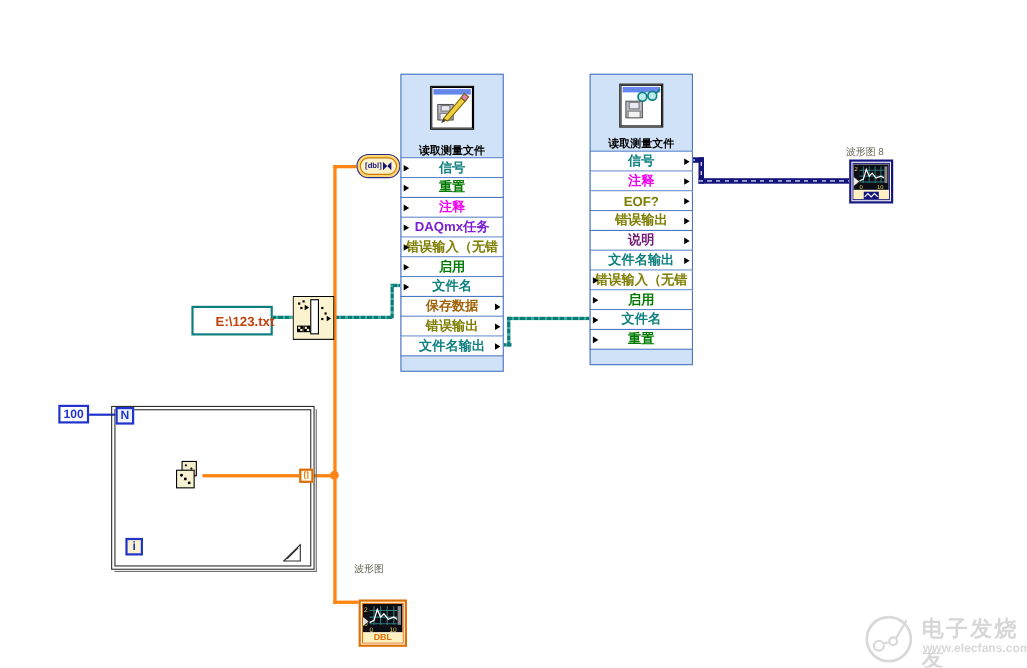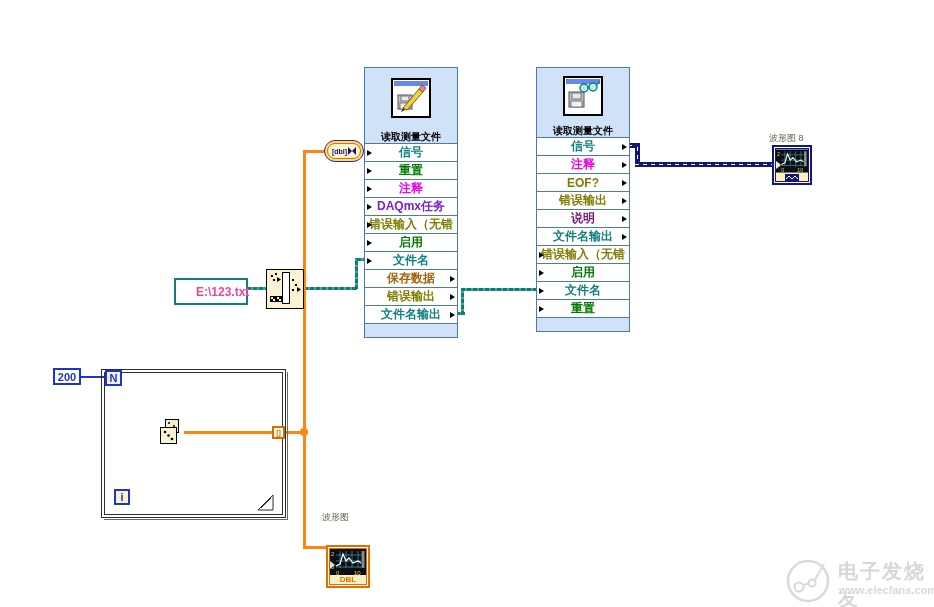--- a/index.html
+++ b/index.html
@@ -28,21 +28,21 @@
             font-size:11px;font-weight:bold;color:#2033cc;box-sizing:border-box;}
 
   
   .tunnel{position:absolute;left:272px;top:426px;width:13px;height:13px;border:2px solid #d96c00;background:#fffef2;
           box-sizing:border-box;display:flex;align-items:center;justify-content:center;
           font-size:7px;font-weight:bold;color:#d96c00;line-height:1;}
 
   
   .path-const{position:absolute;left:174px;top:278px;width:74px;height:27px;border:2px solid #0e7f7e;background:#fff;
           box-sizing:border-box;display:flex;align-items:center;gap:2px;padding-left:2px;}
-  .path-const .val{font-size:12px;font-weight:bold;color:#ec4899;white-space:nowrap;margin-left:16px;}
+  .path-const .val{font-size:12px;font-weight:bold;color:#c2410c;white-space:nowrap;margin-left:16px;}
 
   
   .xvi{position:absolute;background:#cfe2f7;border:1px solid #4a76c4;box-sizing:border-box;}
   .xvi-iconwrap{position:absolute;left:0;right:0;display:flex;justify-content:center;}
   .xvi-title{position:absolute;left:0;right:0;height:16px;text-align:center;font-size:10px;font-weight:bold;color:#000;}
   .xvi-rows{position:absolute;left:-1px;right:-1px;border-top:1px solid #4a76c4;}
   .vi-row{position:relative;height:18px;background:#fff;border:solid #4a76c4;border-width:0 1px 1px 1px;
           box-sizing:border-box;display:flex;align-items:center;justify-content:center;}
   .vi-row-label{font-size:12px;font-weight:bold;white-space:nowrap;}
   .arr{position:absolute;top:50%;margin-top:-3px;width:0;height:0;border-top:3px solid transparent;border-bottom:3px solid transparent;}
@@ -101,21 +101,21 @@
   <div class="junction" style="left:300px;top:428px;"></div>
 
   <div class="bwire" style="left:80px;top:376px;width:26px;height:2px;"></div>
 
   <div class="loop-shadow" style="left:104px;top:372px;width:183px;height:147px;"></div>
   <div class="loop">
     <div class="loop-inner"></div>
   </div>
 
   <div class="const-box" style="left:53px;top:368px;width:28px;height:17px;">
-    <span>200</span>
+    <span>100</span>
   </div>
   <div class="term-box" style="left:105px;top:370px;width:17px;height:16px;background:#eef4ff;">
     <span>N</span>
   </div>
   <div class="term-box" style="left:114px;top:489px;width:16px;height:16px;background:#faf2cc;">
     <span>i</span>
   </div>
 
   <div class="abs" style="left:158px;top:418px;width:28px;height:28px;">
     <svg width="28" height="28" viewBox="0 0 28 28">

